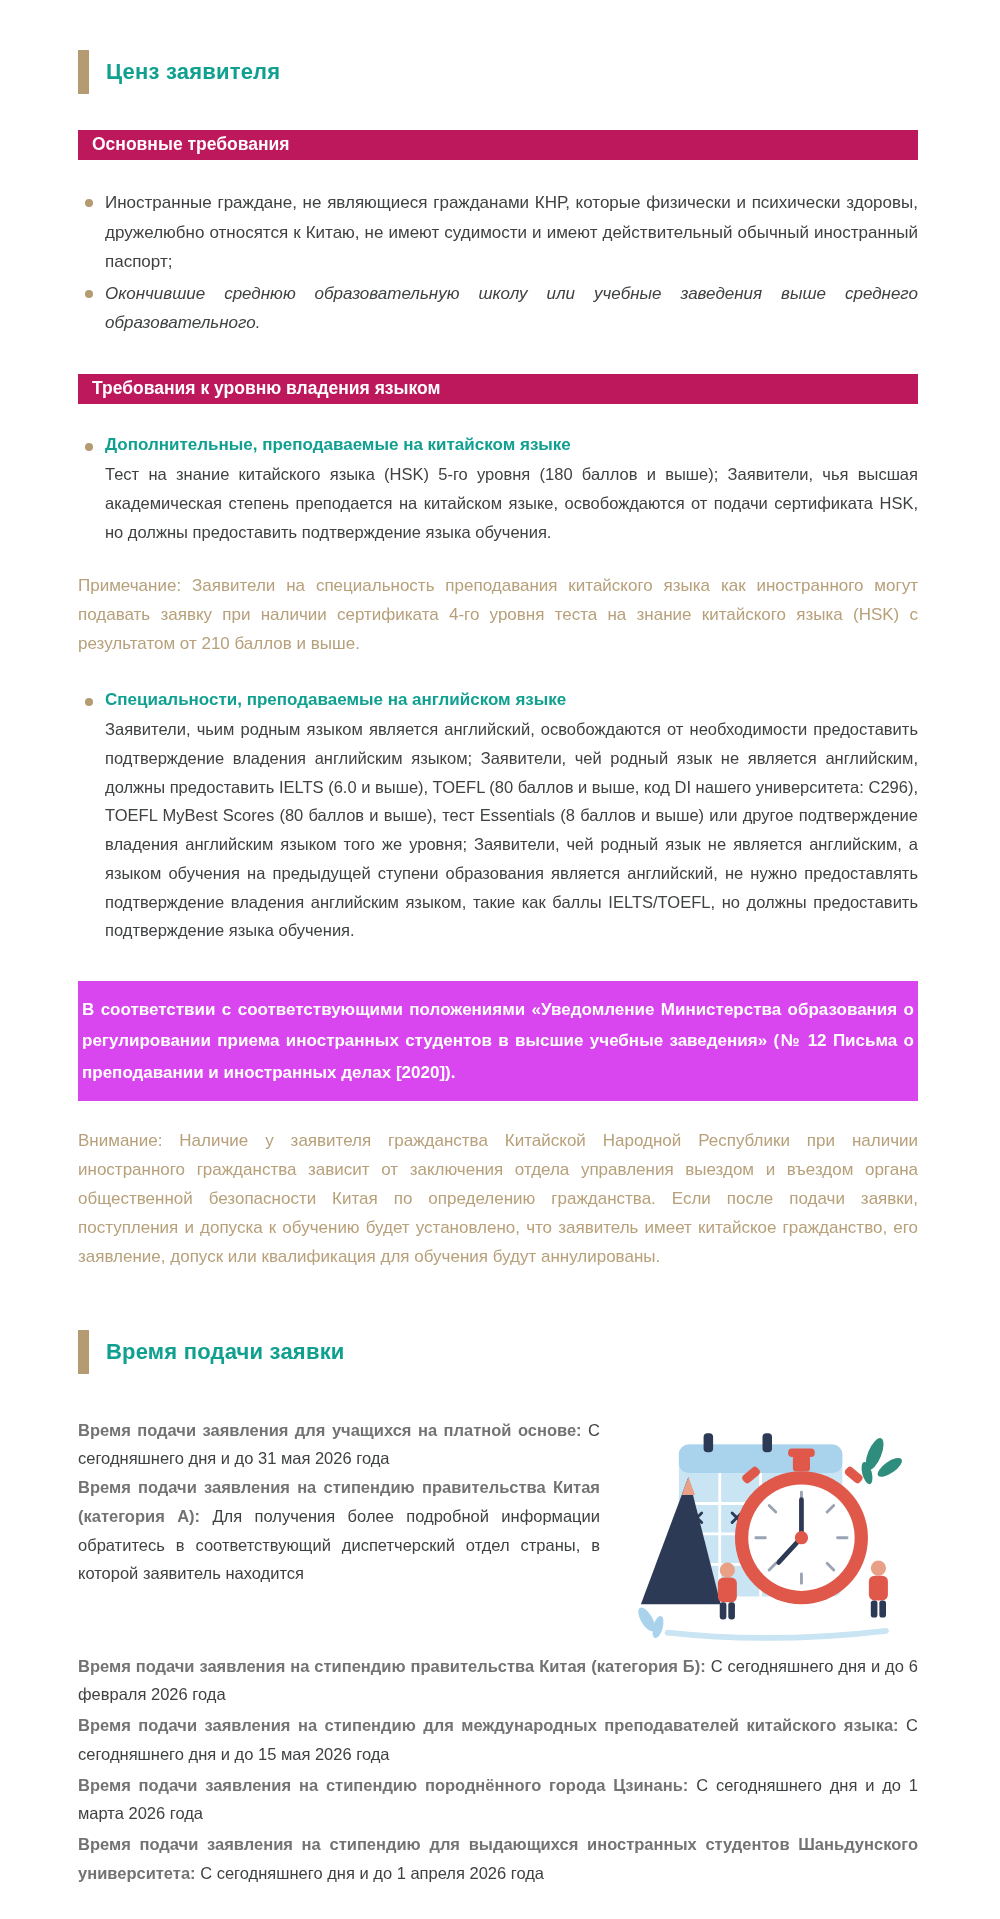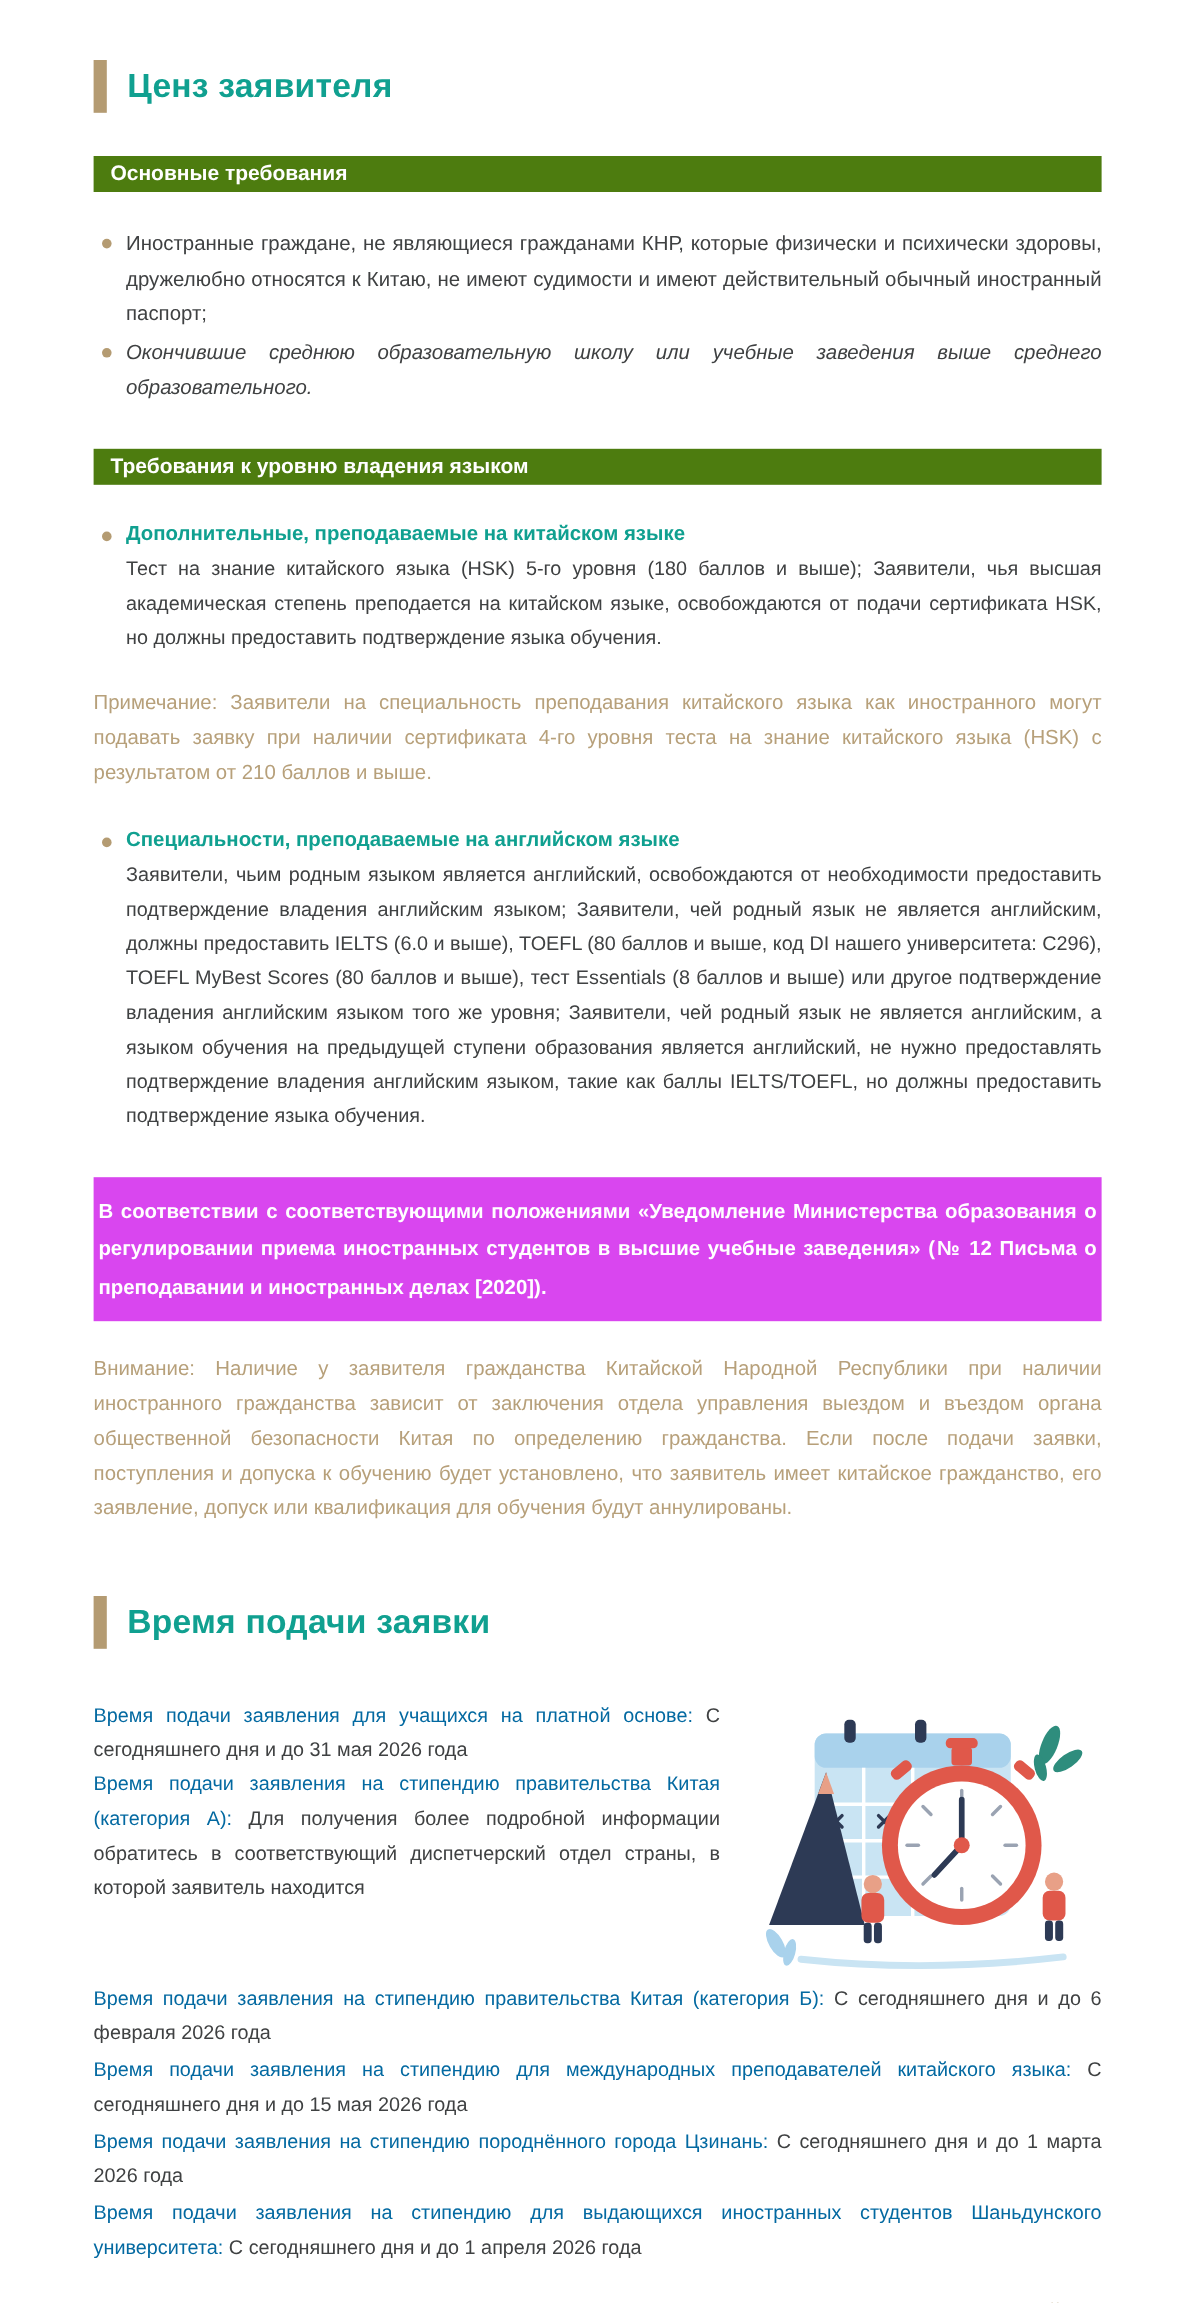--- a/index.html
+++ b/index.html
@@ -4,24 +4,24 @@
 <style>
   html,body{margin:0;padding:0;background:#ffffff;}
   body{font-family:"Liberation Sans", sans-serif;}
   .page{
     width:1000px; min-height:1919px; margin:0 auto; box-sizing:border-box;
     padding:50px 82px 40px 78px; background:#ffffff; color:#3f4142;
   }
   
   .sec-head{display:flex; align-items:center; margin:0 0 0 0;}
   .sec-bar{width:11px; height:44px; background:#b49b72; margin-right:17px; flex:0 0 auto;}
-  .sec-title{font-size:28px; font-weight:bold; color:#10a090; letter-spacing:.2px;}
+  .sec-title{font-size:22px; font-weight:bold; color:#10a090; letter-spacing:.2px;}
   
   .banner{
-    background:#4d7c0f; color:#ffffff; font-weight:bold; font-size:17.5px;
+    background:#be185d; color:#ffffff; font-weight:bold; font-size:17.5px;
     padding:4px 14px 5px; margin:36px 0 0 0;
   }
   
   .bullets{list-style:none; margin:28px 0 0 0; padding:0;}
   .bullets li{
     position:relative; padding-left:27px; font-size:17px; line-height:1.74;
     text-align:justify; margin:0;
   }
   .bullets li + li{margin-top:2px;font-style:italic;}
   .dot::before{
@@ -39,21 +39,21 @@
   }
   
   .block{
     background:#d946ef; color:#ffffff; font-weight:bold; font-size:17px;
     line-height:1.85; text-align:justify; padding:13px 4px; margin:36px 0 0 0;
   }
   .gap-lg{height:58px;}
   
   .sched{margin-top:42px;}
   .sched p{margin:0; font-size:16.5px; line-height:1.74; text-align:justify;}
-  .lbl{color:#0369a1; font-weight:normal;}
+  .lbl{color:#737373; font-weight:bold;}
   .figure{
     float:right; width:292px; height:228px; margin:2px 0 6px 26px;
   }
   .clr{clear:both;}
   .sched .rest p{margin-top:2px;}
 </style>
 </head>
 <body>
 
 <div class="page">

